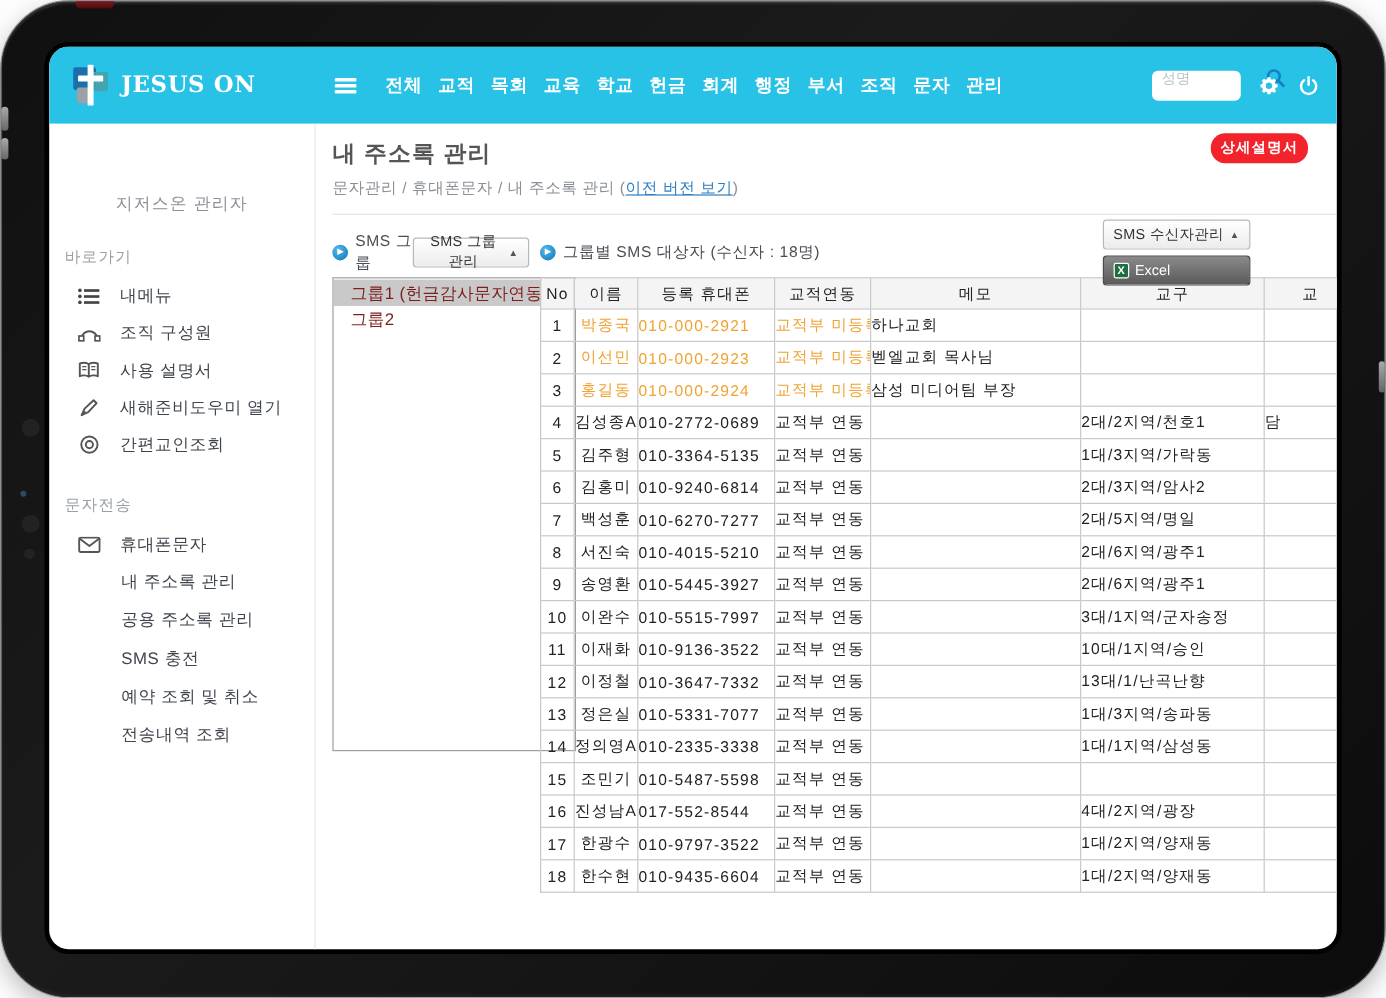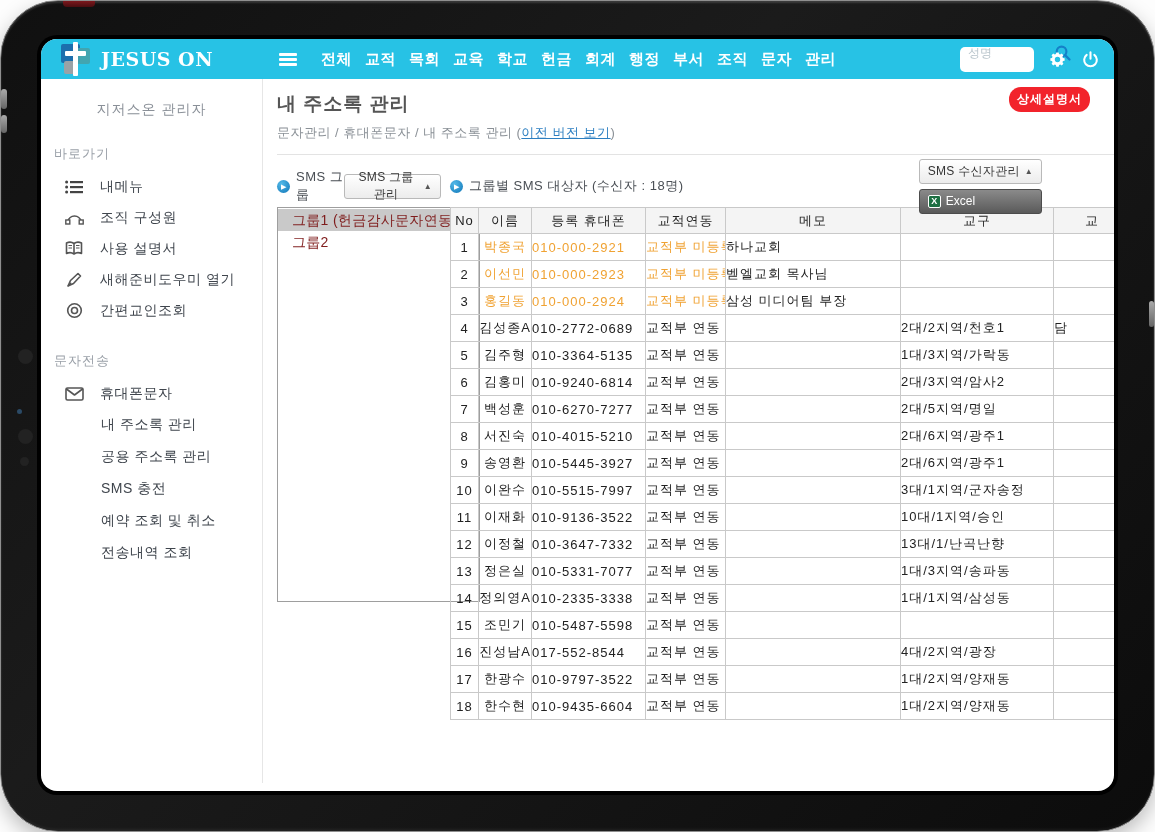--- a/index.html
+++ b/index.html
@@ -20,21 +20,21 @@
   .bd1{left:17px;top:348px;width:15px;height:15px;}
   .bd2{left:17px;top:428px;width:15px;height:15px;}
   .bd3{left:19px;top:456px;width:9px;height:9px;}
   .bd4{left:16px;top:408px;width:5px;height:5px;background:#2b4a66;}
 
   
   .screen{position:absolute;left:40px;top:38px;width:1073px;height:752px;border-radius:16px;
     background:#ffffff;overflow:hidden;box-shadow:0 0 0 4px #000;}
 
   
-  .topbar{height:40px;background:#27c2e5;display:flex;align-items:center;padding:0 14px 0 20px;}
+  .topbar{height:64px;background:#27c2e5;display:flex;align-items:center;padding:0 14px 0 20px;}
   .logo{display:flex;align-items:center;gap:10px;width:218px;flex:none;cursor:pointer;}
   .cross{position:relative;width:30px;height:34px;flex:none;}
   .cross .sq-b{position:absolute;left:0;top:2px;width:19px;height:19px;background:#1c6fad;border-radius:2px;}
   .cross .sq-t{position:absolute;left:13px;top:6px;width:16px;height:16px;background:#44a3ab;opacity:.92;border-radius:2px;}
   .cross .sq-g{position:absolute;left:3px;top:19px;width:13px;height:13px;background:#9aa2a6;border-radius:2px;}
   .cross .bar-v{position:absolute;left:12px;top:0;width:5px;height:34px;background:#fff;border-radius:1px;}
   .cross .bar-h{position:absolute;left:4px;top:9px;width:21px;height:5px;background:#fff;border-radius:1px;}
   .logo-text{color:#fff;font-family:"DejaVu Serif", serif;font-weight:700;font-size:19px;letter-spacing:.5px;}
   .hamburger{width:18px;height:13px;display:flex;flex-direction:column;justify-content:space-between;cursor:pointer;flex:none;margin-right:24px;}
   .hamburger i{display:block;height:3px;background:#fff;border-radius:1px;}
@@ -42,21 +42,21 @@
   .nav-item{color:#fff;font-size:15px;font-weight:700;letter-spacing:.5px;cursor:pointer;}
   .top-right{margin-left:auto;display:flex;align-items:center;gap:13px;}
   .searchbox{width:74px;height:25px;background:#fff;border-radius:5px;display:flex;align-items:center;padding:0 4px 12px 6px;gap:44px;}
   .searchbox input{width:44px;border:0;outline:none;font-size:12px;color:#555;background:transparent;}
   .searchbox input::placeholder{color:#b8c4cb;}
   .top-ic{width:20px;height:20px;display:flex;align-items:center;justify-content:center;cursor:pointer;}
 
   
   .bodywrap{display:flex;height:704px;}
   .sidebar{width:222px;flex:none;border-right:1px solid #e6e6e6;padding-top:22px;overflow:hidden;}
-  .admin-label{text-align:center;color:#8a9098;font-size:14px;letter-spacing:1px;margin-bottom:8px;}
+  .admin-label{text-align:center;color:#8a9098;font-size:14px;letter-spacing:1px;margin-bottom:8px;margin-top:36px;}
   .side-label{color:#9aa0a8;font-size:13px;margin:26px 0 8px 13px;letter-spacing:1px;}
   .side-item{display:flex;align-items:center;height:31px;padding-left:23px;color:#3f454d;font-size:14px;
     letter-spacing:.5px;cursor:pointer;}
   .side-item.sub{padding-left:60px;height:32px;}
   .side-icon{width:20px;height:18px;margin-right:16px;display:flex;align-items:center;justify-content:center;flex:none;}
   .side-icon svg{display:block;}
 
   .main{flex:1;min-width:0;overflow:hidden;position:relative;padding:0 0 0 14px;}
   .page-head{padding:12px 0 12px 0;border-bottom:1px solid #e3e3e3;}
   .page-title{font-size:19px;font-weight:700;color:#555;letter-spacing:1px;}

